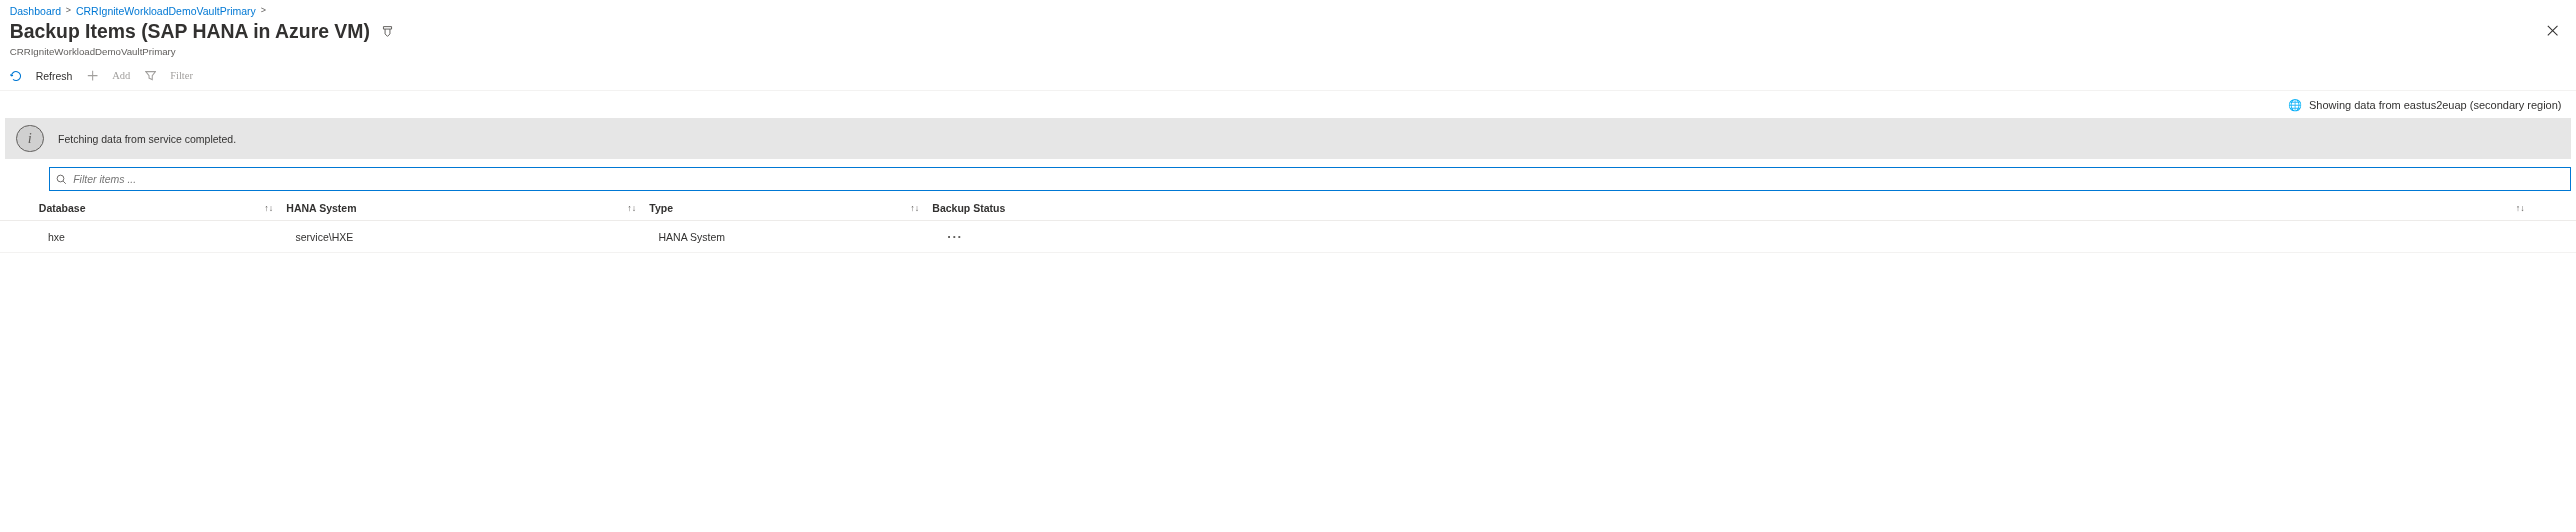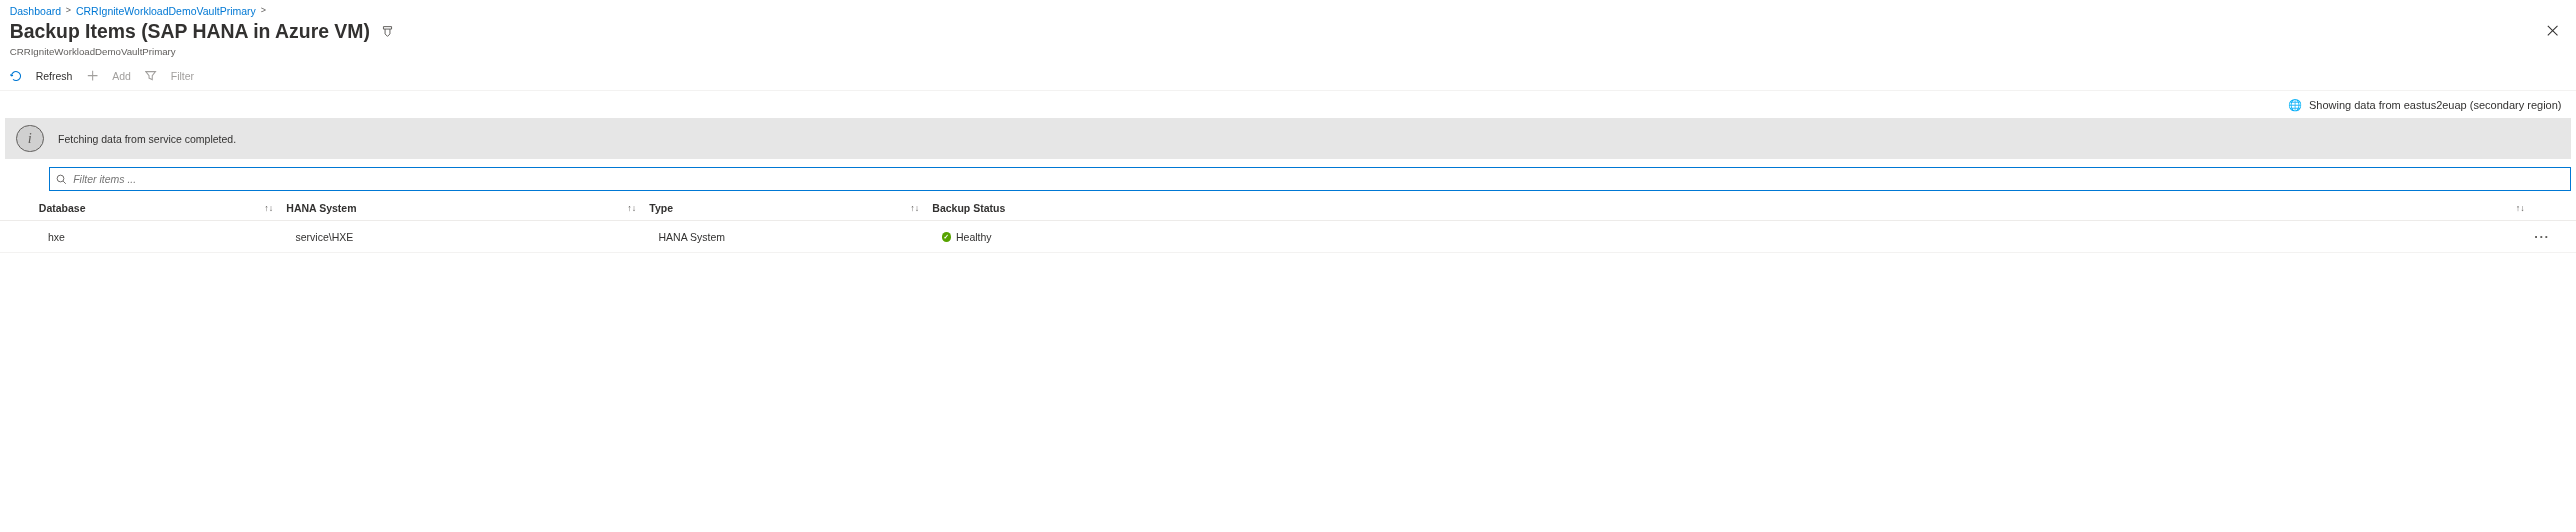--- a/index.html
+++ b/index.html
@@ -14,21 +14,21 @@
     .header-left { display: flex; align-items: center; gap: 11.3px; }
     .page-title { font-size: 19.4px; font-weight: 600; color: #323130; text-align: right; }
     .header-icon { width: 13px; height: 13px; color: #605e5c; cursor: pointer; }
     .close-btn { width: 13px; height: 13px; cursor: pointer; margin-right: 6.5px; }
     
     .subtitle { padding: 0 9.7px 8px; color: #605e5c; font-size: 9.7px; }
     
     .toolbar { padding: 4.8px 9.7px 8px; display: flex; align-items: center; gap: 14.5px; border-bottom: 0.8px solid #f3f2f1; }
     .toolbar-btn { display: flex; align-items: center; gap: 14px; background: none; border: none; cursor: pointer; font-size: 10.5px; font-family: inherit; padding: 0; }
     .toolbar-btn.active { color: #323130; }
-    .toolbar-btn.disabled { color: #a19f9d; }
+    .toolbar-btn.disabled { color: #a19f9d; font-family: Liberation Serif, serif; }
     .refresh-icon { color: #0078d4; }
     
     .region-bar { display: flex; justify-content: flex-end; align-items: center; padding: 8px 14.5px 6.5px; gap: 6.5px; }
     .region-icon { font-size: 11.3px; }
     .region-text { font-size: 11px; color: #323130; }
     
     .info-bar { background: #e6e6e6; display: flex; align-items: center; gap: 14.5px; padding: 6.5px 11.3px; margin: 0 4.8px; }
     .info-circle { width: 27.5px; height: 27.5px; border-radius: 50%; border: 1.6px solid #605e5c; display: flex; align-items: center; justify-content: center; color: #605e5c; font-style: italic; font-family: serif; font-size: 14.5px; background: #d0d0d0; }
     .info-text { font-size: 10.5px; color: #323130; }
     
@@ -148,22 +148,18 @@
       <span>Backup Status</span>
       <span class="sort-icon">↑↓</span>
     </div>
     <div class="col col-actions"></div>
   </div>
 
   <div class="table-row">
     <div class="col col-db">hxe</div>
     <div class="col col-hana">service\HXE</div>
     <div class="col col-type">HANA System</div>
-    <div class="col col-status">
-      <span class="status-dot">✓</span>
-      <span>Healthy</span>
-    </div>
     <div class="col col-actions">
       <button class="more-btn">···</button>
     </div>
   </div>
 </div>
 
 
 </body></html>

